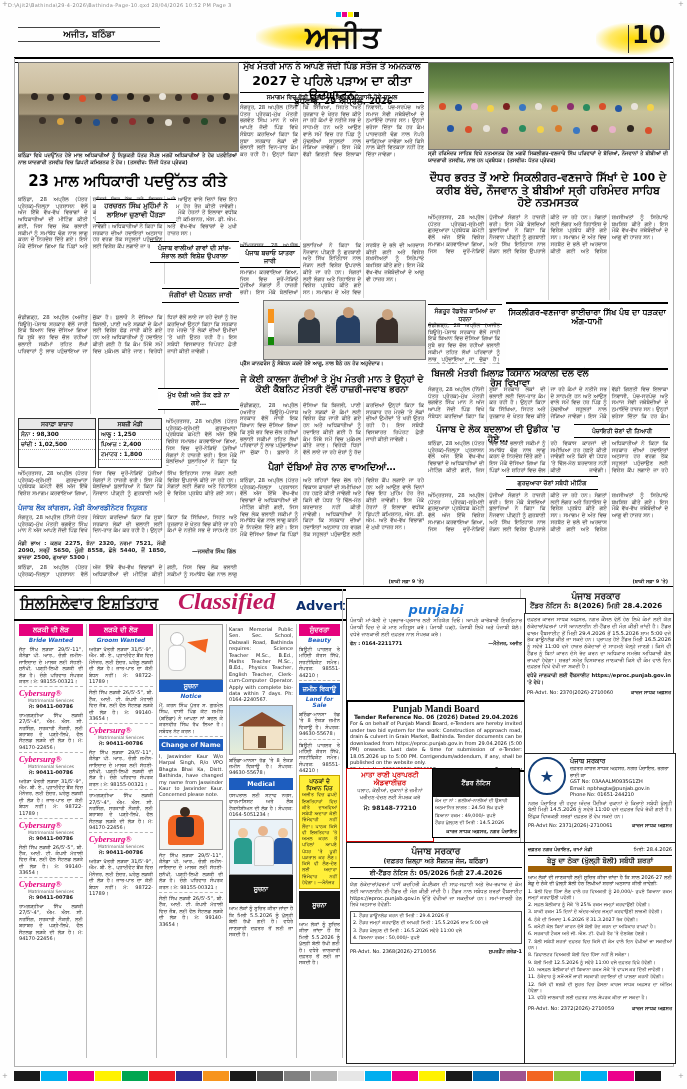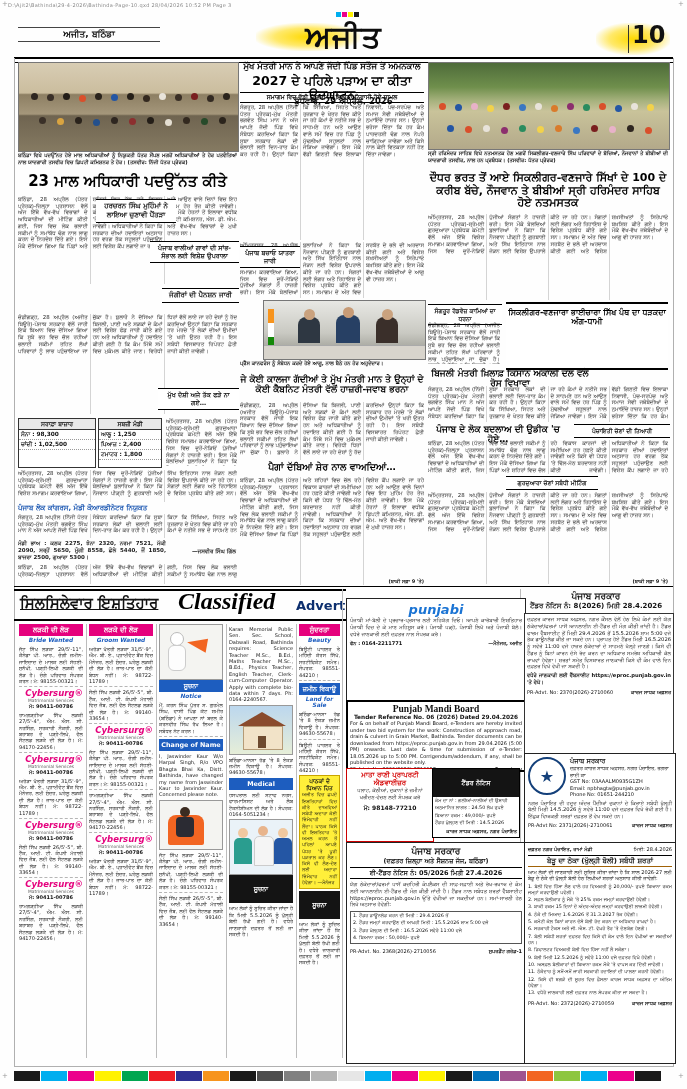--- a/index.html
+++ b/index.html
@@ -27,30 +27,30 @@
   .cap{font-size:5.2px;font-weight:bold;line-height:1.3;text-align:justify;}
   .photo{position:absolute;overflow:hidden;border:1px solid #777;}
   .heads{position:absolute;width:7px;height:7px;border-radius:50%;}
   .blue-head{color:#1653b0;font-weight:bold;font-size:7px;}
   .mkt-box{border:1px solid #333;background:#fff;overflow:hidden;}
   .mkt-title{font-size:6px;font-weight:bold;text-align:center;background:#e8e8e8;border-bottom:1px solid #333;padding:1px 0;}
   .mkt-row{font-size:5.8px;font-weight:bold;padding:1px 2px;border-bottom:1px dotted #999;}
   .li-tiny{font-size:4.8px;line-height:1.32;text-align:justify;margin-bottom:1px;}
   
   .cl-pa{font-size:15px;font-weight:bold;text-decoration:underline;}
-  .cl-en{font-family:"Liberation Serif",serif;font-style:italic;font-weight:bold;font-size:24px;color:#000000;}
+  .cl-en{font-family:"Liberation Serif",serif;font-style:italic;font-weight:bold;font-size:24px;color:#be185d;}
   .cl-en2{font-size:13px;font-weight:bold;color:#0d2f6e;}
   .cl-col{position:absolute;top:624px;height:434px;overflow:hidden;}
   .cl-h-pink{background:#e5007d;color:#fff;font-size:6.8px;font-weight:bold;text-align:center;padding:2px 0;}
   .cl-h-blue{background:#1d5dbf;color:#fff;font-size:6.4px;font-weight:bold;text-align:center;padding:2px 0;}
   .cl-h-black{background:#141414;color:#fff;font-size:6.4px;font-weight:bold;text-align:center;padding:10px 0;}
   .cl-h-en{color:#1d5dbf;font-style:italic;font-size:5.8px;font-weight:bold;text-align:center;padding:1px 0;}
   .ad{font-size:5px;line-height:1.28;text-align:justify;color:#222;margin:2px 0;}
   .sep{border-top:1px dashed #b5b5b5;margin:2px 0;}
-  .brand{color:#e5007d;font-weight:bold;font-style:italic;font-size:8.5px;text-align:right;line-height:1;}
+  .brand{color:#e5007d;font-weight:bold;font-style:italic;font-size:8.5px;text-align:left;line-height:1;font-family:Liberation Serif, serif;}
   .brand-sub{font-size:4.4px;color:#666;text-align:center;}
   .brand-ph{font-size:5px;font-weight:bold;text-align:center;margin-bottom:2px;}
   .vsep{position:absolute;border-left:1px solid #bcbcbc;width:0;}
   .box{border:1.5px solid #222;background:#fff;overflow:hidden;}
   .flexrow{display:flex;justify-content:space-between;align-items:flex-end;}
   .tiny5{font-size:5px;line-height:1.3;}
   .tiny52{font-size:5.2px;line-height:1.3;}
   .yellowbox{background:#ffef3a;border:1px solid #c9a400;padding:2px;}
   
   .img{position:relative;overflow:hidden;border:1px solid #999;background:#f4f4f1;}
@@ -371,21 +371,21 @@
       <span class="tiny5">PR-Advt No: 2371(2026)-2710061</span>
       <span class="tiny5 b">ਕਾਰਜ ਸਾਧਕ ਅਫ਼ਸਰ</span>
     </div>
   </div>
 
   <div class="abs box" style="left:524px;top:842px;width:144px;height:214px;padding:3px;">
     <div class="flexrow">
       <span class="tiny5 b">ਦਫ਼ਤਰ ਨਗਰ ਪੰਚਾਇਤ, ਰਾਮਾਂ ਮੰਡੀ</span>
       <span class="tiny5">ਮਿਤੀ: 28.4.2026</span>
     </div>
-    <div class="c b" style="font-size:7px;border-top:1px solid #000;border-bottom:1px solid #a16207;margin:2px 0;padding:1px 0;">ਬੇੜੂ ਦਾ ਠੇਕਾ (ਖੁੱਲ੍ਹੀ ਬੋਲੀ) ਸਬੰਧੀ ਸ਼ਰਤਾਂ</div>
+    <div class="c b" style="font-size:7px;border-top:1px solid #000;border-bottom:6px solid #a16207;margin:2px 0;padding:1px 0;">ਬੇੜੂ ਦਾ ਠੇਕਾ (ਖੁੱਲ੍ਹੀ ਬੋਲੀ) ਸਬੰਧੀ ਸ਼ਰਤਾਂ</div>
     <div class="tiny5 j">ਆਮ ਲੋਕਾਂ ਦੀ ਜਾਣਕਾਰੀ ਲਈ ਸੂਚਿਤ ਕੀਤਾ ਜਾਂਦਾ ਹੈ ਕਿ ਸਾਲ 2026-27 ਲਈ ਬੇੜੂ ਦੇ ਠੇਕੇ ਦੀ ਖੁੱਲ੍ਹੀ ਬੋਲੀ ਹੇਠ ਲਿਖੀਆਂ ਸ਼ਰਤਾਂ ਅਨੁਸਾਰ ਕੀਤੀ ਜਾਵੇਗੀ:</div>
     <div style="margin-top:2px;">
         <div class="li-tiny">1. ਬੋਲੀ ਵਿਚ ਹਿੱਸਾ ਲੈਣ ਵਾਲੇ ਹਰ ਵਿਅਕਤੀ ਨੂੰ 20,000/- ਰੁਪਏ ਬਿਆਨਾ ਰਕਮ ਜਮ੍ਹਾਂ ਕਰਵਾਉਣੀ ਪਵੇਗੀ।</div>
         <div class="li-tiny">2. ਸਫ਼ਲ ਬੋਲੀਕਾਰ ਨੂੰ ਮੌਕੇ 'ਤੇ 25% ਰਕਮ ਜਮ੍ਹਾਂ ਕਰਵਾਉਣੀ ਹੋਵੇਗੀ।</div>
         <div class="li-tiny">3. ਬਾਕੀ ਰਕਮ 15 ਦਿਨਾਂ ਦੇ ਅੰਦਰ-ਅੰਦਰ ਜਮ੍ਹਾਂ ਕਰਵਾਉਣੀ ਲਾਜ਼ਮੀ ਹੋਵੇਗੀ।</div>
         <div class="li-tiny">4. ਠੇਕੇ ਦੀ ਮਿਆਦ 1.6.2026 ਤੋਂ 31.3.2027 ਤੱਕ ਹੋਵੇਗੀ।</div>
         <div class="li-tiny">5. ਕਮੇਟੀ ਕੋਲ ਬਿਨਾਂ ਕਾਰਨ ਦੱਸੇ ਬੋਲੀ ਰੱਦ ਕਰਨ ਦਾ ਅਧਿਕਾਰ ਰਾਖਵਾਂ ਹੈ।</div>
         <div class="li-tiny">6. ਸਰਕਾਰੀ ਟੈਕਸ ਅਤੇ ਜੀ. ਐਸ. ਟੀ. ਵੱਖਰੇ ਤੌਰ 'ਤੇ ਦੇਣਯੋਗ ਹੋਣਗੇ।</div>
         <div class="li-tiny">7. ਬੋਲੀ ਸਬੰਧੀ ਸ਼ਰਤਾਂ ਦਫ਼ਤਰ ਵਿਚ ਕਿਸੇ ਵੀ ਕੰਮ ਵਾਲੇ ਦਿਨ ਵੇਖੀਆਂ ਜਾ ਸਕਦੀਆਂ ਹਨ।</div>
         <div class="li-tiny">8. ਡਿਫਾਲਟਰ ਵਿਅਕਤੀ ਬੋਲੀ ਵਿਚ ਹਿੱਸਾ ਨਹੀਂ ਲੈ ਸਕੇਗਾ।</div>

